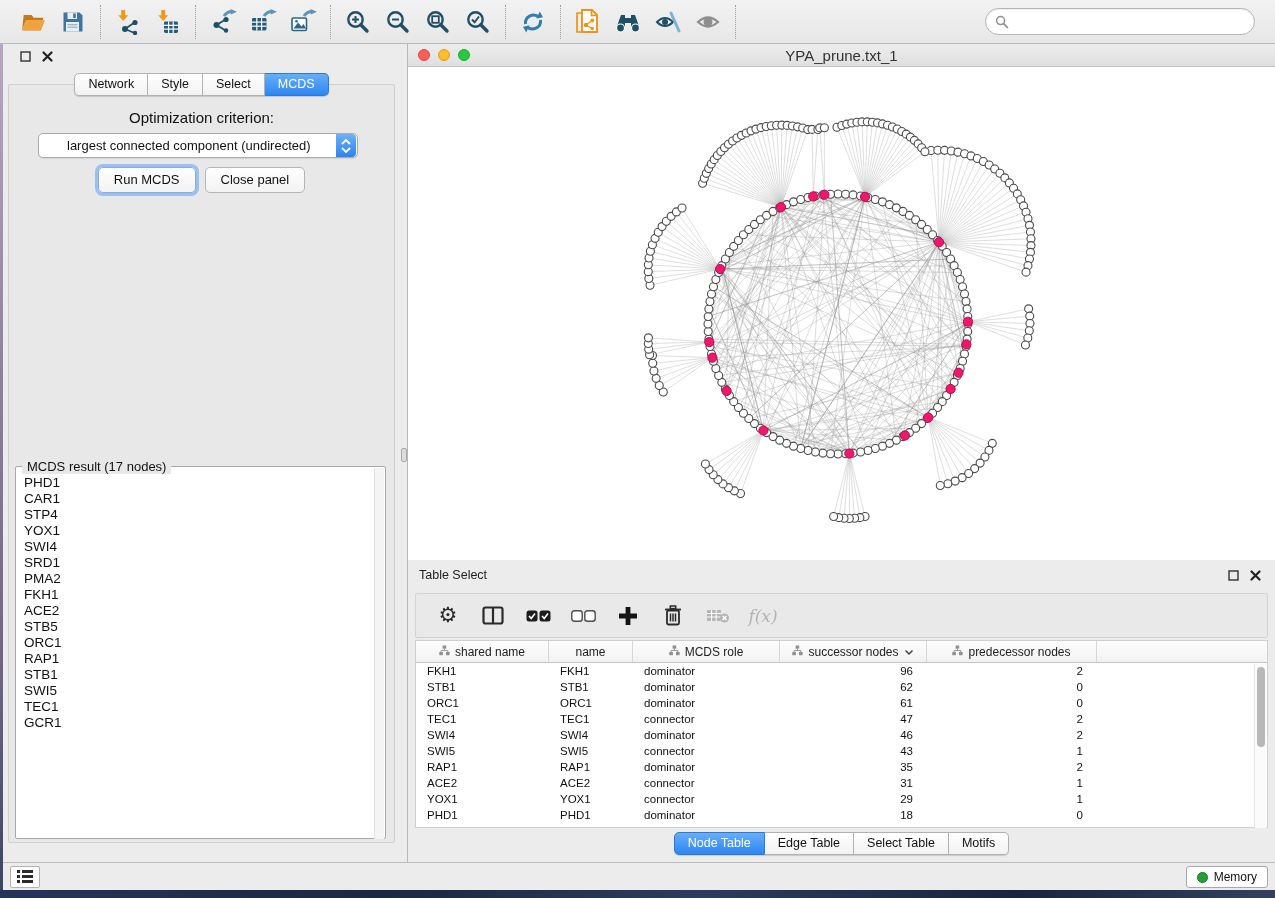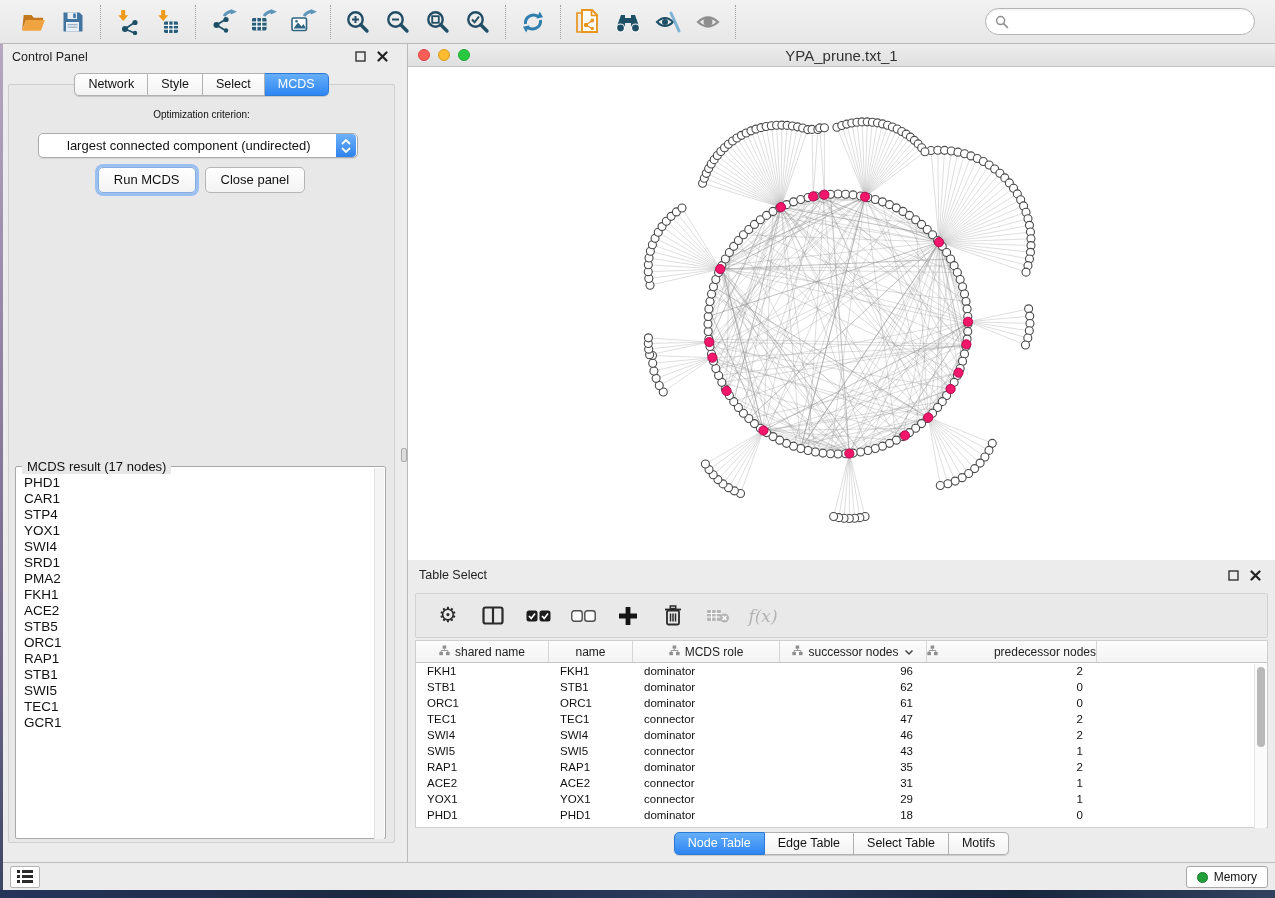--- a/index.html
+++ b/index.html
@@ -32,21 +32,21 @@
   .winbtn { width:18px; height:16px; display:flex; align-items:center; justify-content:center; margin-left:4px; }
   .ctab-row { position:absolute; left:0; top:29px; width:100%; display:flex; justify-content:center; z-index:3; }
   .seg { display:inline-flex; box-shadow:0 1px 1px rgba(0,0,0,.15); border-radius:5px; }
   .seg .segbtn { font-size:12.5px; color:#111; background:linear-gradient(180deg,#ffffff,#f2f2f2);
     border:1px solid #b1b1b1; border-left:none; padding:3px 13px 4px; line-height:14px; }
   .seg .segbtn:first-child { border-left:1px solid #b1b1b1; border-radius:5px 0 0 5px; }
   .seg .segbtn:last-child { border-radius:0 5px 5px 0; }
   .seg .segbtn.active { background:linear-gradient(180deg,#66aef9,#2e86f2); color:#fff; border-color:#2d7ad6; }
   .cpane { position:absolute; left:5px; top:40px; width:387px; height:759px; background:#e8e8e8;
     border:1px solid #cfcfcf; border-radius:2px; }
-  .opt-label { position:absolute; left:0; top:24px; width:100%; text-align:center; font-size:10px; color:#111; }
+  .opt-label { position:absolute; left:0; top:24px; width:100%; text-align:center; font-size:15px; color:#111; }
   .dropdown { position:absolute; left:29px; top:48px; width:320px; height:25px; background:#fff;
     border:1px solid #ababab; border-radius:5px; display:flex; align-items:center; box-shadow:0 1px 1px rgba(0,0,0,.08); }
   .dropdown .dval { flex:1; font-size:13px; color:#111; padding-left:28px; text-align:left; white-space:nowrap; }
   .dropdown .stepper { width:20px; height:23px; margin-right:1px; border-radius:0 4px 4px 0;
     background:linear-gradient(180deg,#6cb1f9,#2f82ef); display:flex; flex-direction:column; align-items:center; justify-content:center; gap:2px; }
   .btnrow { position:absolute; left:0; top:82px; width:100%; display:flex; justify-content:center; gap:9px; }
   .mbtn { font-size:13px; color:#111; background:linear-gradient(180deg,#ffffff,#f3f3f3);
     border:1px solid #b5b5b5; border-radius:5px; padding:4px 15px 5px; }
   .mbtn.focusring { box-shadow:0 0 0 3px rgba(110,170,245,.65); border-color:#85aedd; }
   .result-box { position:absolute; left:6px; top:381px; width:371px; height:373px;
@@ -275,21 +275,20 @@
       <svg width="14" height="14" viewBox="0 0 14 14">
           <circle cx="5.6" cy="5.6" r="4" fill="none" stroke="#8f8f8f" stroke-width="1.5"></circle>
           <line x1="8.6" y1="8.6" x2="12.5" y2="12.5" stroke="#8f8f8f" stroke-width="1.7" stroke-linecap="round"></line>
         </svg>
       <input type="text" placeholder="" style="">
     </div>
   </div>
 
   <div class="control-panel">
     <div class="panel-header">
-      <span class="ptitle">Control Panel</span>
       <span class="winbtn">
           <svg width="11" height="11" viewBox="0 0 11 11">
             <rect x="1" y="1" width="9" height="9" fill="none" stroke="#333" stroke-width="1.4"></rect>
           </svg>
         </span>
       <span class="winbtn">
           <svg width="11" height="11" viewBox="0 0 11 11">
             <path d="M1.5 1.5 L9.5 9.5 M9.5 1.5 L1.5 9.5" stroke="#222" stroke-width="2.2" stroke-linecap="round"></path>
           </svg>
         </span>
@@ -1083,21 +1082,21 @@
                 <rect x="3.6" y="0.5" width="3.6" height="3.2" fill="#8f8f8f"></rect>
                 <rect x="0.3" y="7" width="3.6" height="3.2" fill="#8f8f8f"></rect>
                 <rect x="7" y="7" width="3.6" height="3.2" fill="#8f8f8f"></rect>
                 <path d="M5.4 3.7 v1.8 M2.1 7 v-1.5 h6.7 V7" fill="none" stroke="#8f8f8f" stroke-width="0.9"></path>
               </svg></span>
             <span>successor nodes</span>
             <span><svg width="10" height="7" viewBox="0 0 10 7">
                 <path d="M1.5 1.5 L5 5 8.5 1.5" fill="none" stroke="#444" stroke-width="1.5"></path>
               </svg></span>
           </div>
-          <div class="th" style="width: 170px; justify-content: space-between;">
+          <div class="th" style="width: 170px;">
             <span><svg width="11" height="11" viewBox="0 0 11 11">
                 <rect x="3.6" y="0.5" width="3.6" height="3.2" fill="#8f8f8f"></rect>
                 <rect x="0.3" y="7" width="3.6" height="3.2" fill="#8f8f8f"></rect>
                 <rect x="7" y="7" width="3.6" height="3.2" fill="#8f8f8f"></rect>
                 <path d="M5.4 3.7 v1.8 M2.1 7 v-1.5 h6.7 V7" fill="none" stroke="#8f8f8f" stroke-width="0.9"></path>
               </svg></span>
             <span>predecessor nodes</span>
           </div>
           <div class="th" style="flex: 1 1 0%;"></div>
         </div>

